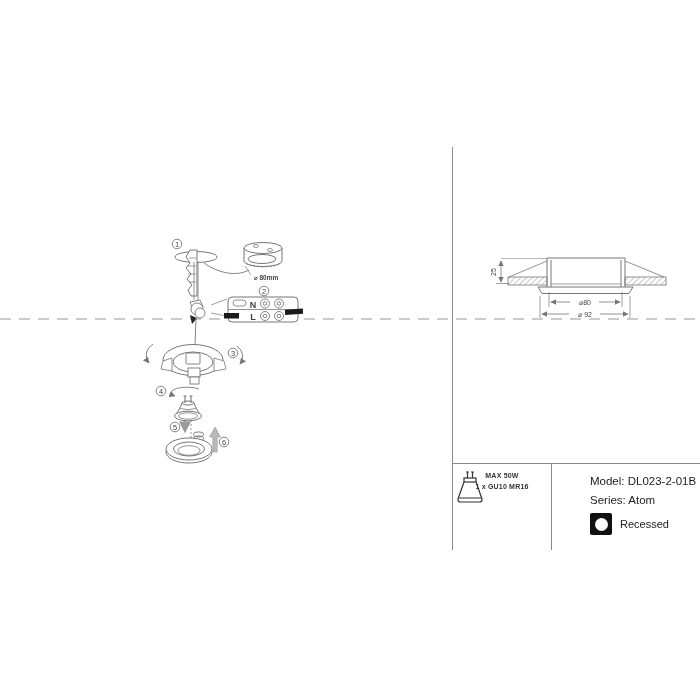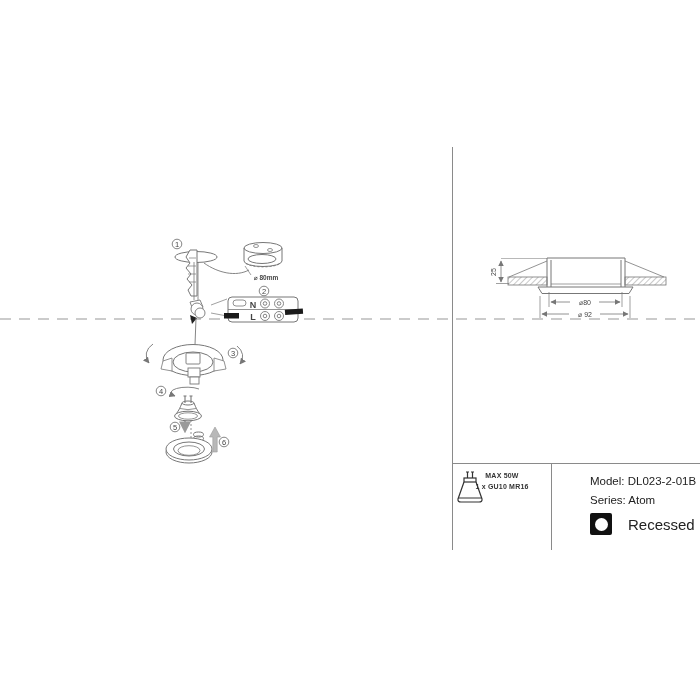--- a/index.html
+++ b/index.html
@@ -11,21 +11,21 @@
   .v-main{left:452px;top:147px;width:1px;height:403px;}
   .h-panel{left:452px;top:463px;width:248px;height:1px;}
   .v-cell{left:551px;top:463px;width:1px;height:87px;}
   .lamp-cell{position:absolute;left:453px;top:470px;width:98px;text-align:center;color:#333;}
   .lamp-cell .txt{font-size:7px;font-weight:700;letter-spacing:.2px;line-height:11px;color:#333;}
   .spec-cell{position:absolute;left:590px;top:472px;width:135px;color:#222;}
   .spec-cell .row{font-size:11.5px;line-height:18.5px;white-space:nowrap;}
   .mount-row{display:flex;align-items:center;margin-top:4px;}
   .mount-icon{width:22px;height:22px;background:#111;border-radius:2px;display:flex;align-items:center;justify-content:center;}
   .mount-icon .dot{width:13px;height:13px;background:#fff;border-radius:50%;}
-  .mount-label{font-size:15px;margin-left:16px;color:#222;}
+  .mount-label{font-size:11px;margin-left:8px;color:#222;}
 </style>
 </head>
 <body>
 
 <div class="stage">
 
 <svg width="700" height="700" viewBox="0 0 700 700">
   <defs>
     <marker id="arr" viewBox="0 0 10 10" refX="9" refY="5" markerWidth="7" markerHeight="7" orient="auto-start-reverse">
       <path d="M0,0 L10,5 L0,10 z" fill="#777"></path>

